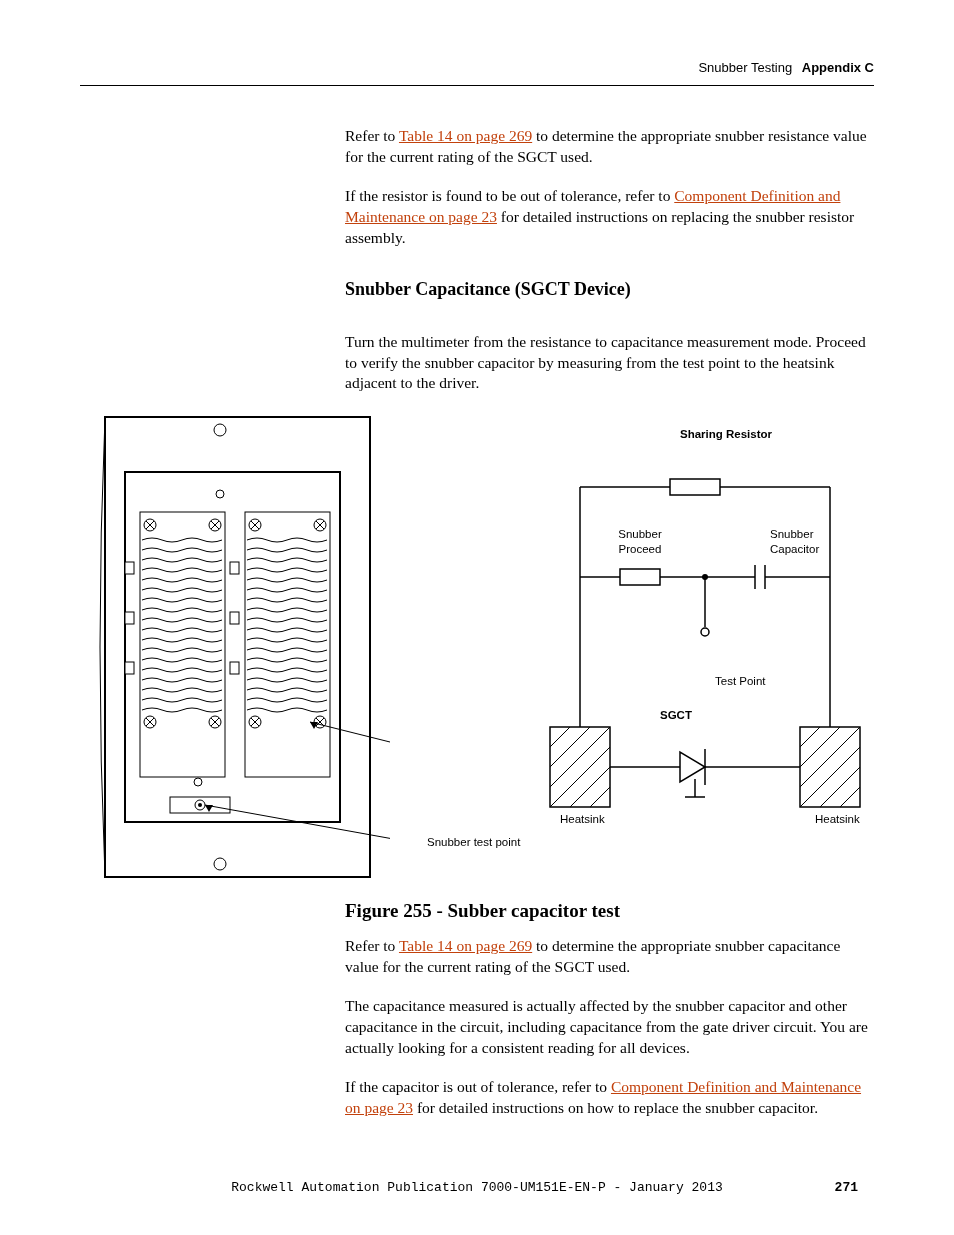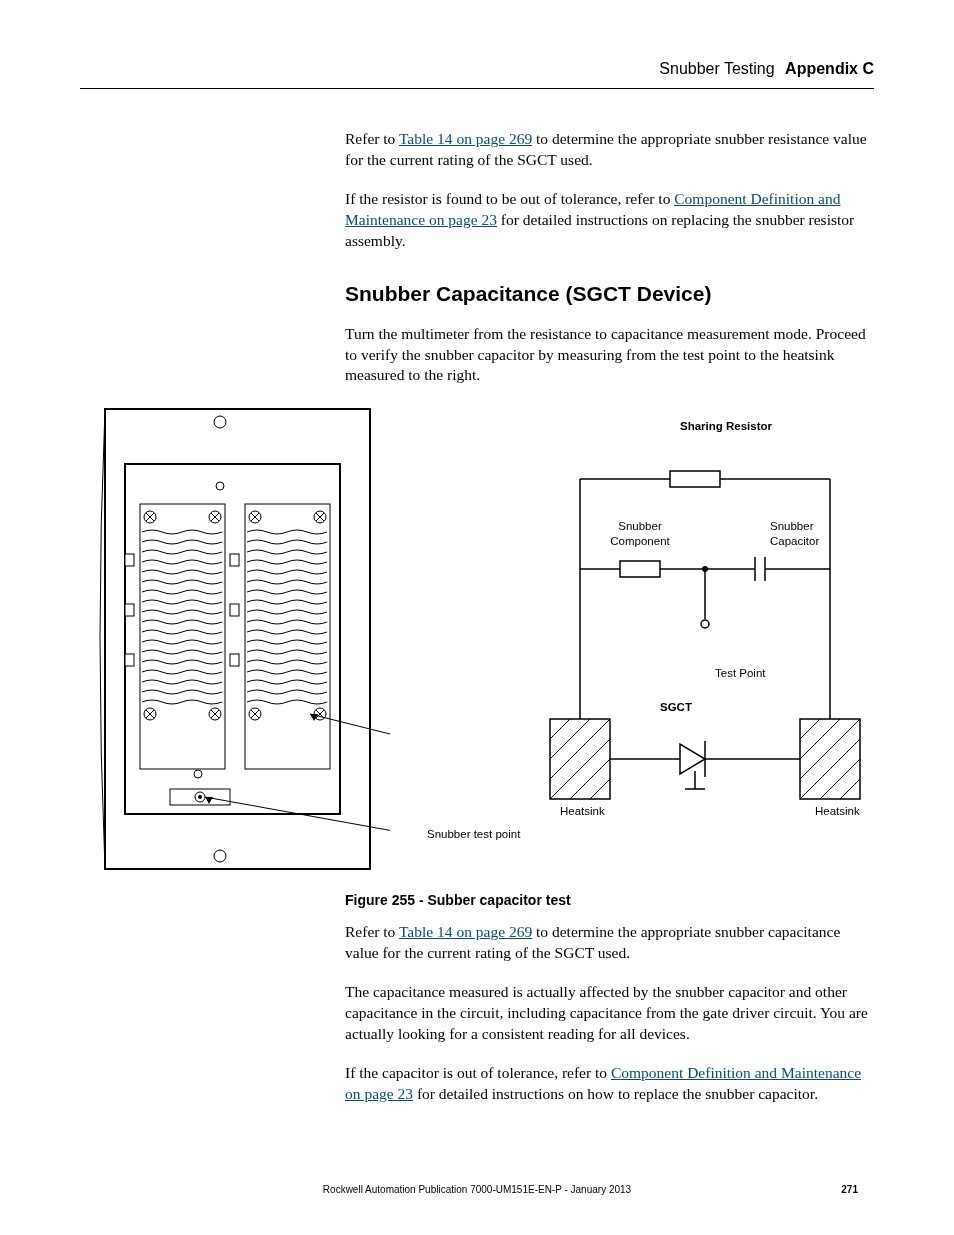--- a/index.html
+++ b/index.html
@@ -15,75 +15,75 @@
   }
   .page {
     padding: 60px 80px 50px 80px;
     box-sizing: border-box;
     height: 100%;
     position: relative;
   }
   .running-header {
     text-align: right;
     font-family: Arial, Helvetica, sans-serif;
-    font-size: 16px;
+    font-size: 13px;
     margin-bottom: 10px;
   }
   .running-header .appendix {
     font-weight: bold;
     margin-left: 6px;
   }
   .header-rule {
     border: 0;
     border-top: 1px solid #000;
     margin: 0 0 40px 0;
   }
   .body-col {
     margin-left: 265px;
   }
   .body-text {
     font-size: 15.5px;
     line-height: 1.35;
     margin: 0 0 18px 0;
   }
   .link {
-    color: #0c4a6e;
+    color: #c2410c;
     text-decoration: underline;
   }
   .h2 {
-    font-family: Liberation Sans, sans-serif;
+    font-family: Liberation Serif, serif;
     font-weight: bold;
-    font-size: 21px;
-    margin: 30px 0 18px 0;
+    font-size: 18px;
+    margin: 30px 0 32px 0;
   }
   .fig-caption {
-    font-family: Liberation Sans, sans-serif;
+    font-family: Liberation Serif, serif;
     font-weight: bold;
-    font-size: 14px;
+    font-size: 19px;
     margin: 18px 0 14px 0;
   }
   .figure-area {
     position: relative;
     margin-left: 0;
     width: 100%;
     height: 470px;
   }
   .fig-label {
     position: absolute;
     font-family: Arial, Helvetica, sans-serif;
     font-size: 11.5px;
     line-height: 1.25;
   }
   .footer {
     position: absolute;
     bottom: 40px;
     left: 80px;
     right: 80px;
-    font-family: Liberation Sans, sans-serif;
-    font-size: 10px;
+    font-family: Liberation Mono, monospace;
+    font-size: 13px;
   }
   .footer .pub {
     text-align: center;
   }
   .footer .pagenum {
     position: absolute;
     right: 16px;
     bottom: 0;
     font-weight: bold;
     margin-left: 16px;
@@ -105,21 +105,21 @@
     <p class="body-text">
       <span>Refer to </span><a href="#" class="link">Table 14 on page 269</a><span> to determine the appropriate snubber resistance value for the current rating of the SGCT used.</span>
     </p>
 
     <p class="body-text">
       <span>If the resistor is found to be out of tolerance, refer to </span><a href="#" class="link">Component Definition and Maintenance on page 23</a><span> for detailed instructions on replacing the snubber resistor assembly.</span>
     </p>
 
     <div class="h2">Snubber Capacitance (SGCT Device)</div>
 
-    <p class="body-text">Turn the multimeter from the resistance to capacitance measurement mode. Proceed to verify the snubber capacitor by measuring from the test point to the heatsink measured to the right.</p>
+    <p class="body-text">Turn the multimeter from the resistance to capacitance measurement mode. Proceed to verify the snubber capacitor by measuring from the test point to the heatsink adjacent to the driver.</p>
   </div>
 
   <div class="figure-area">
 
     <svg width="310" height="470" style="position:absolute;left:0;top:0">
 
       <rect x="25" y="5" width="265" height="460" fill="#fff" stroke="#000" stroke-width="2"></rect>
 
       <path d="M25 5 Q 15 235 25 465" fill="none" stroke="#000" stroke-width="1"></path>
 
@@ -282,21 +282,21 @@
             <line x1="260" y1="340" x2="300" y2="300"></line>
             <line x1="260" y1="360" x2="320" y2="300"></line>
             <line x1="260" y1="380" x2="320" y2="320"></line>
             <line x1="280" y1="380" x2="320" y2="340"></line>
             <line x1="300" y1="380" x2="320" y2="360"></line>
         </g>
       </g>
     </svg>
 
     <div class="fig-label" style="left:600px; top:15px; font-weight:bold; text-align:left; width:100px;">Sharing Resistor</div>
-    <div class="fig-label" style="left:530px; top:115px; text-align:center; width:60px;">Snubber Component</div>
+    <div class="fig-label" style="left:530px; top:115px; text-align:center; width:60px;">Snubber Proceed</div>
     <div class="fig-label" style="left:690px; top:115px; text-align:left; width:70px;">Snubber Capacitor</div>
     <div class="fig-label" style="left:635px; top:218px;margin-top:44px;">Test Point</div>
     <div class="fig-label" style="left:580px; top:296px; font-weight:bold;">SGCT</div>
     <div class="fig-label" style="left:480px; top:400px;">Heatsink</div>
     <div class="fig-label" style="left:735px; top:400px;">Heatsink</div>
   </div>
 
   <div class="body-col">
     <div class="fig-caption">Figure 255 - Subber capacitor test</div>
 

